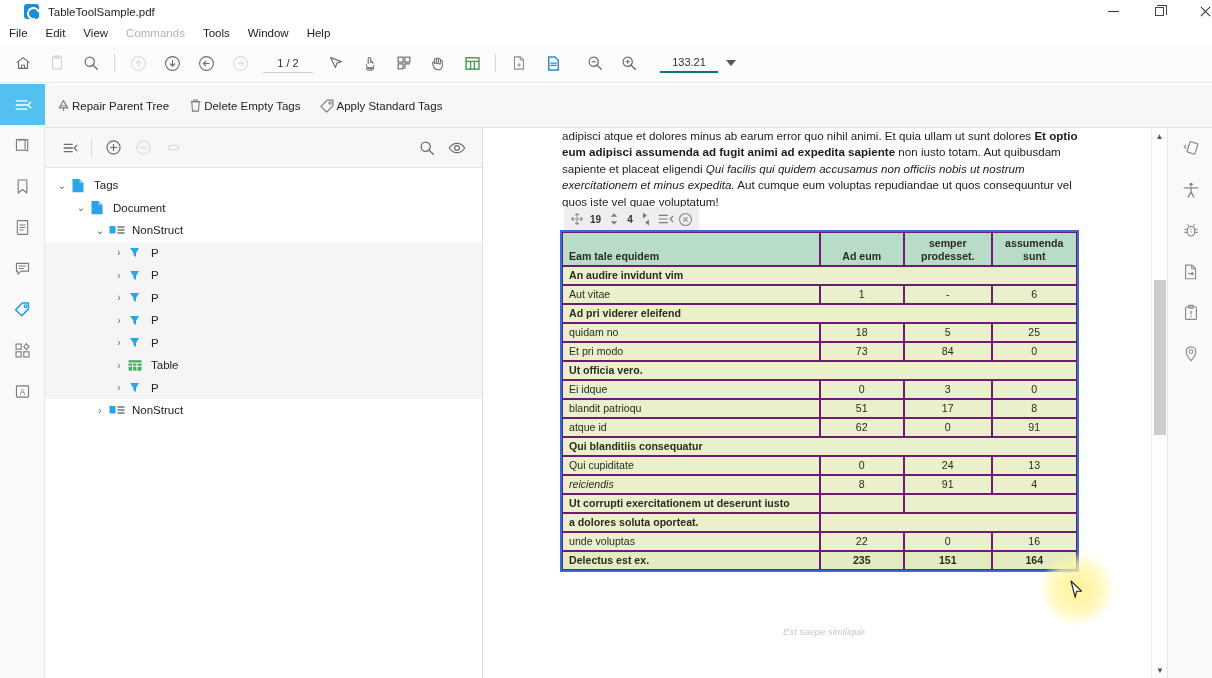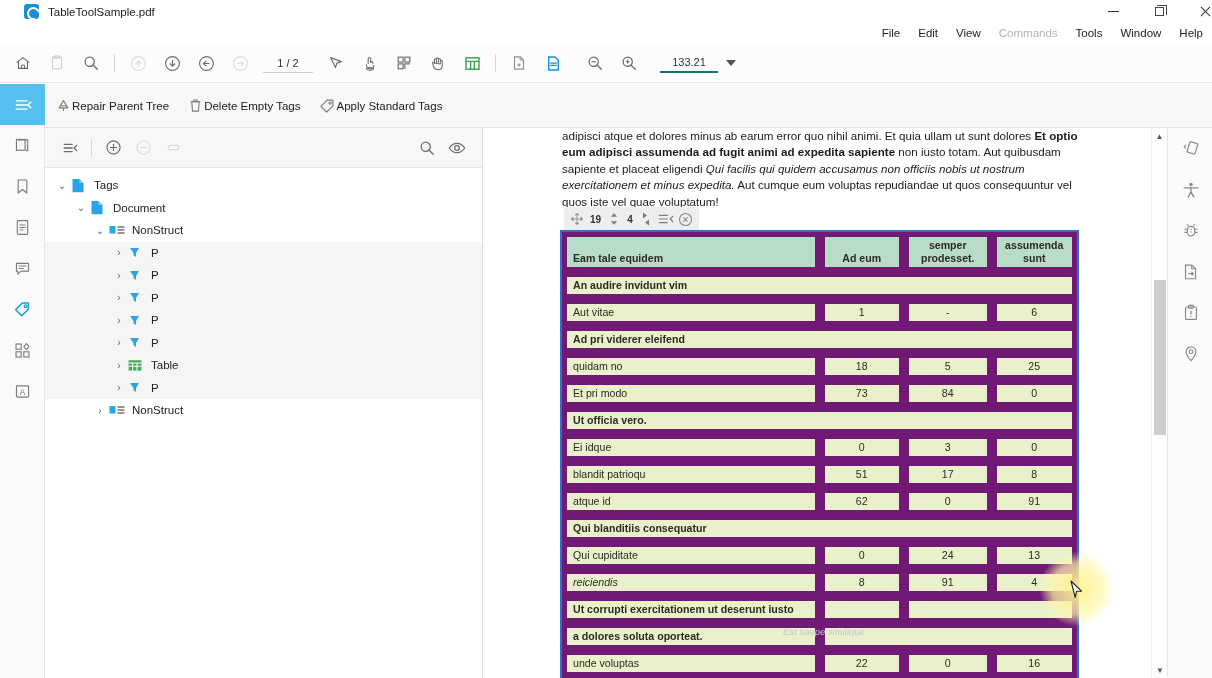--- a/index.html
+++ b/index.html
@@ -32,21 +32,21 @@
   .wc-sq { width:9px; height:9px; border:1px solid #444; position:relative; }
   .wc-sq:before{ content:""; position:absolute; left:1.5px; top:-3px; width:9px; height:9px;
                  border:1px solid #444; border-bottom:none; border-left:none; }
   .wc-x { position:relative; width:12px; height:12px; }
   .wc-x:before,.wc-x:after{ content:""; position:absolute; left:0; top:5.5px; width:13px; height:1px; background:#333;}
   .wc-x:before{ transform:rotate(45deg);} .wc-x:after{ transform:rotate(-45deg);}
 
   
   .menubar {
     position:absolute; left:0; top:23px; width:1212px; height:21px;
-    display:flex; align-items:center; background:#fff; font-size:11.5px;justify-content:flex-end;
+    display:flex; align-items:center; background:#fff; font-size:11.5px;
   }
   .menu-item { padding:0 9px; color:#222; line-height:21px; }
   .menu-item.disabled { color:#b3b3b3; }
 
   
   .copy-badge { position:absolute; right:44px; top:22px; width:26px; height:24px; }
 
   
   .toolbar1 {
     position:absolute; left:0; top:44px; width:1212px; height:39px;
@@ -137,21 +137,21 @@
   .tt-ico { width:16px;height:18px;display:flex;align-items:center;justify-content:center; }
 
   
   .pdftable {
     position:absolute; left:78px; top:104px; width:515px;
     border-collapse:separate; border-spacing:0;
     font-size:10.6px; color:#2b2b20;
     outline:2px solid #2f6fd0;
   }
   .pdftable td {
-    border:5px solid #701a75; padding:2px 6px; height:16px; line-height:13px;
+    border:1px solid #701a75; padding:2px 6px; height:16px; line-height:13px;
   }
   .hdr-cell { background:#b9dcc9; font-weight:bold; vertical-align:bottom; }
   .sec-cell { background:#eaf0cc; font-weight:bold; }
   .data-lbl { background:#e9f0cb; }
   .data-num { background:#e9f0cb; text-align:center; }
   .blank-cell { background:#eaf0cc; }
   .total td { background:#e2ecc0; font-weight:bold; }
   .total .data-num { font-weight:bold; }
   .italic-lbl { font-style:italic; }
 

